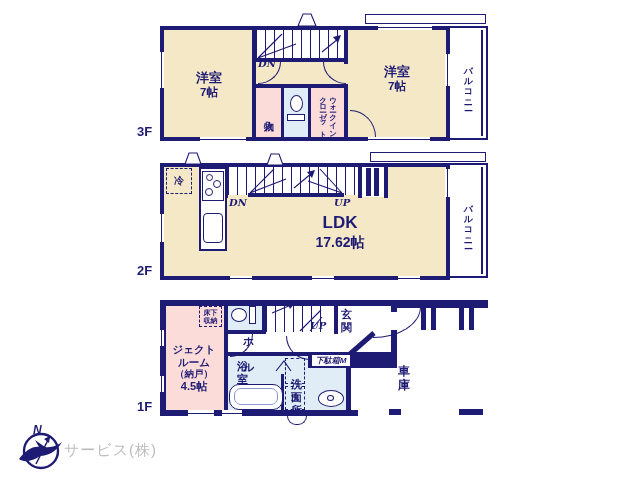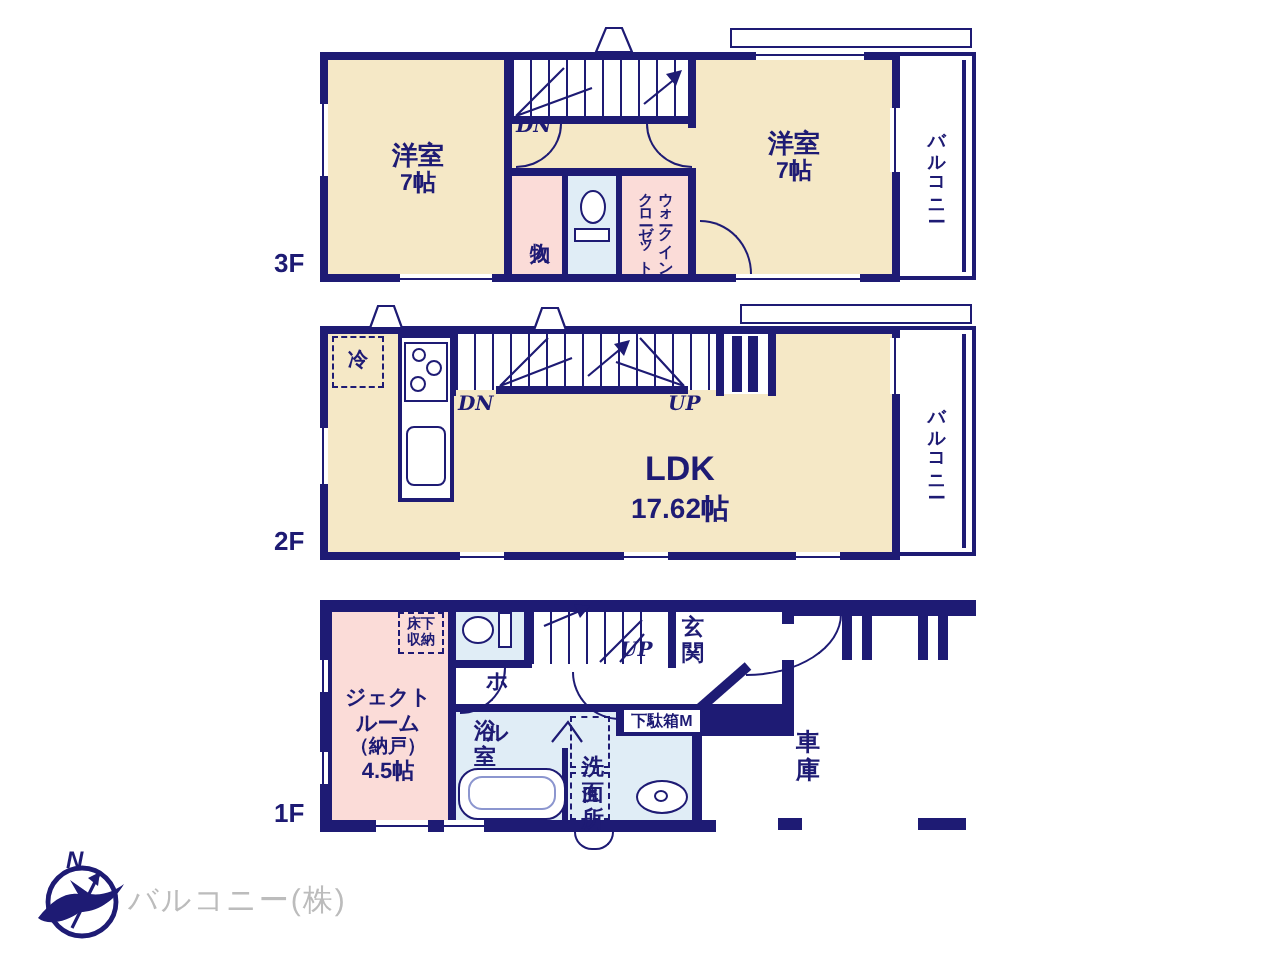--- a/index.html
+++ b/index.html
@@ -135,21 +135,21 @@
 
     <div class="winV" style="left:159px;top:214px;width:5px;height:28px;"></div>
     <div class="winH" style="left:230px;top:276px;width:22px;height:5px;"></div>
     <div class="winH" style="left:312px;top:276px;width:22px;height:5px;"></div>
     <div class="winH" style="left:398px;top:276px;width:22px;height:5px;"></div>
     <div class="winV" style="left:445px;top:169px;width:5px;height:28px;"></div>
 
     <div class="dn" style="left:229px;top:197px;">DN</div>
     <div class="dn" style="left:334px;top:197px;">UP</div>
 
-    <div class="lbl cen" style="left:270px;top:224px;width:140px;height:40px;text-align:right;">
+    <div class="lbl cen" style="left:270px;top:212px;width:140px;height:40px;text-align:right;">
       <span style="font-size:17px;">LDK</span>
       <span style="font-size:14px;">17.62帖</span>
     </div>
     <div class="flabel" style="left:137px;top:263px;">2F</div>
   </div>
 
   <div class="abs" style="left:0;top:0;">
     <div class="abs white" style="left:164px;top:304px;width:229px;height:108px;"></div>
     <div class="abs pink" style="left:164px;top:304px;width:62px;height:108px;"></div>
     <div class="abs blue" style="left:227px;top:304px;width:37px;height:28px;"></div>
@@ -164,21 +164,21 @@
     <div class="wall" style="left:391px;top:330px;width:6px;height:24px;"></div>
     <div class="wall" style="left:224px;top:304px;width:4px;height:106px;"></div>
     <div class="wall" style="left:262px;top:304px;width:4px;height:28px;"></div>
     <div class="wall" style="left:227px;top:330px;width:39px;height:4px;"></div>
     <div class="wall" style="left:334px;top:303px;width:4px;height:31px;"></div>
     <div class="wall" style="left:227px;top:352px;width:84px;height:4px;"></div>
     <div class="wall" style="left:281px;top:374px;width:3px;height:36px;"></div>
     <div class="wall" style="left:346px;top:352px;width:5px;height:64px;"></div>
     <div class="wall" style="left:308px;top:352px;width:89px;height:16px;"></div>
     <div class="abs white cen" style="left:312px;top:355px;width:38px;height:11px;">
-      <span class="lbl" style="position:static;font-size:8px;">下駄箱M</span>
+      <span class="lbl" style="position:static;font-size:8px;font-style:italic;">下駄箱M</span>
     </div>
 
     <div class="dotted" style="left:199px;top:306px;width:23px;height:21px;">
       <span class="tiny"><span>床下</span><br><span>収納</span></span>
     </div>
     <div class="dotted" style="left:285px;top:358px;width:20px;height:26px;"></div>
     <div class="dotted" style="left:285px;top:386px;width:20px;height:24px;">
       <span class="lbl" style="position:static;font-size:8px;">洗</span>
     </div>
 
@@ -250,15 +250,15 @@
     <path d="M350,354 L374,333" stroke="#1e1b74" stroke-width="5"></path>
   </svg>
 
   <svg width="56" height="56" viewBox="0 0 56 56" style="position:absolute;left:12px;top:420px;">
     <circle cx="29" cy="31" r="17" fill="none" stroke="#1e1b74" stroke-width="2.4"></circle>
     <path d="M24,44 L38,16" stroke="#1e1b74" stroke-width="1.6"></path>
     <path d="M38,16 L32,19 L37,23 Z" fill="#1e1b74"></path>
     <path d="M7,39 C14,30 21,26 27,27 L23,20 L33,27 C40,28 46,25 50,22 C45,31 36,36 28,36 C21,41 12,43 7,39 Z" fill="#1e1b74"></path>
     <text x="21" y="14" font-size="12" font-weight="bold" font-style="italic" fill="#1e1b74">N</text>
   </svg>
-  <div class="abs" style="left:64px;top:441px;font-size:15px;color:#bcbcbc;letter-spacing:1px;">バルコニー(株)</div>
+  <div class="abs" style="left:64px;top:441px;font-size:15px;color:#bcbcbc;letter-spacing:1px;">サービス(株)</div>
 
 </div>
 
 </body></html>

